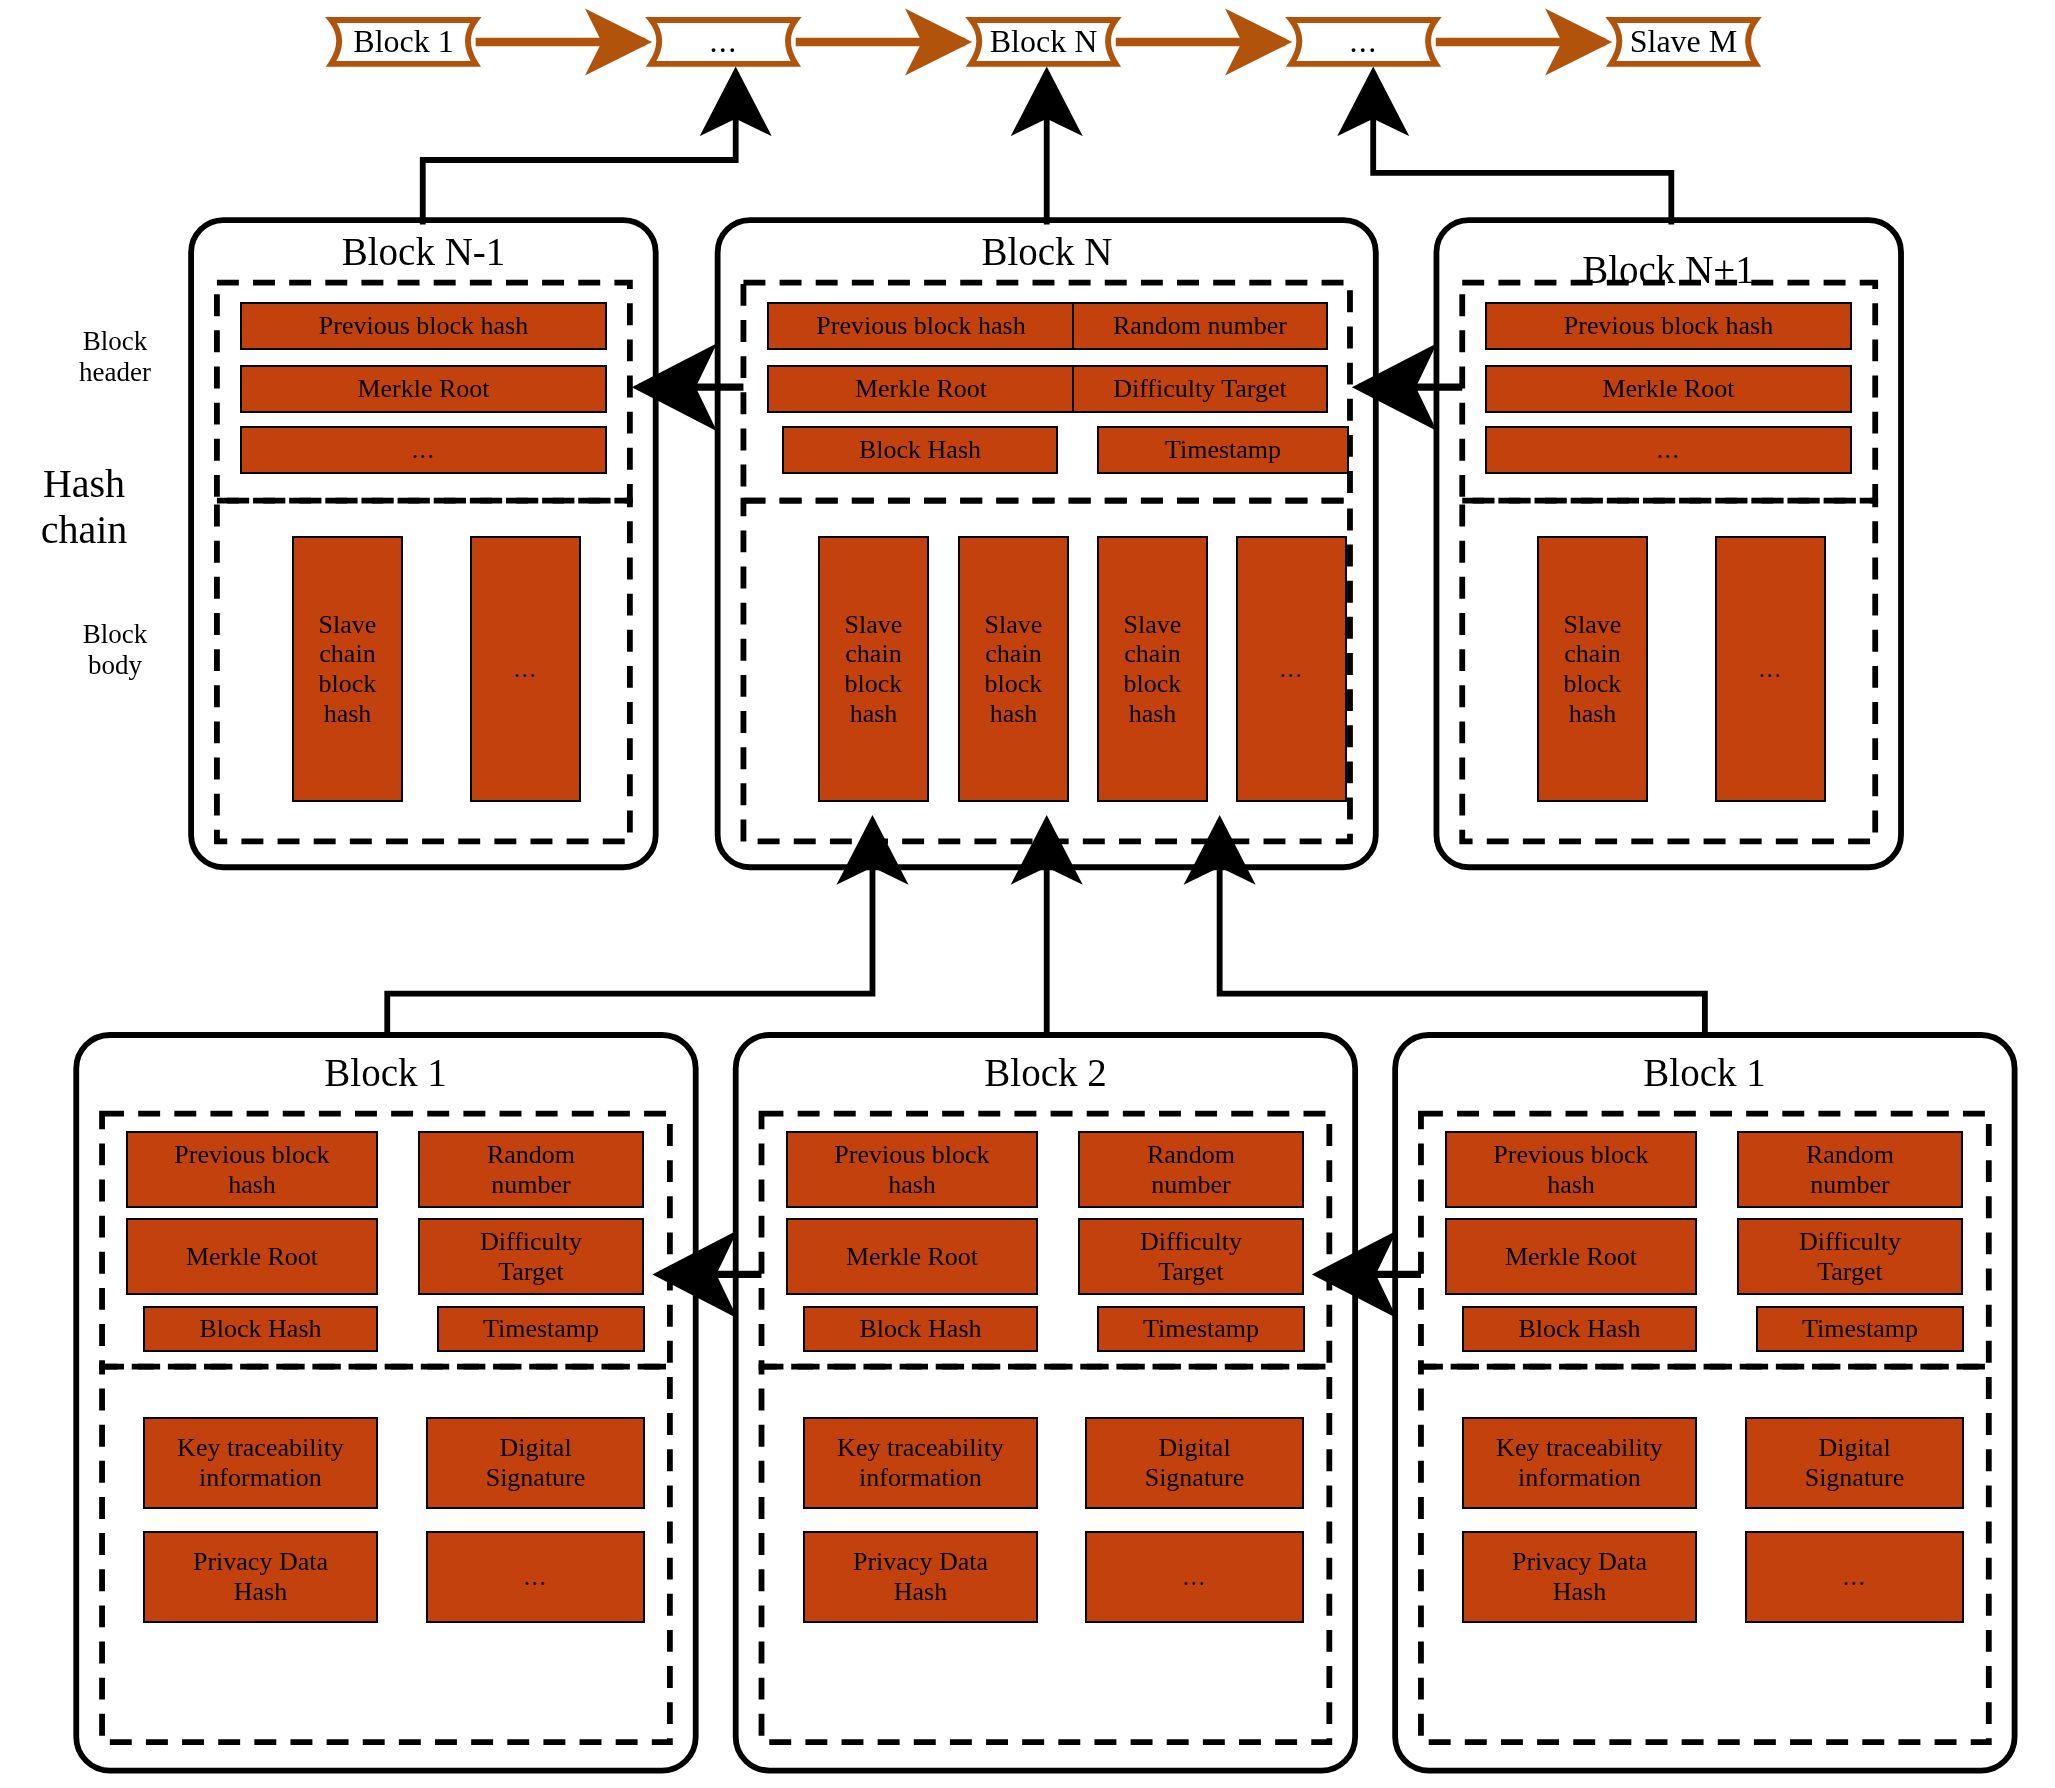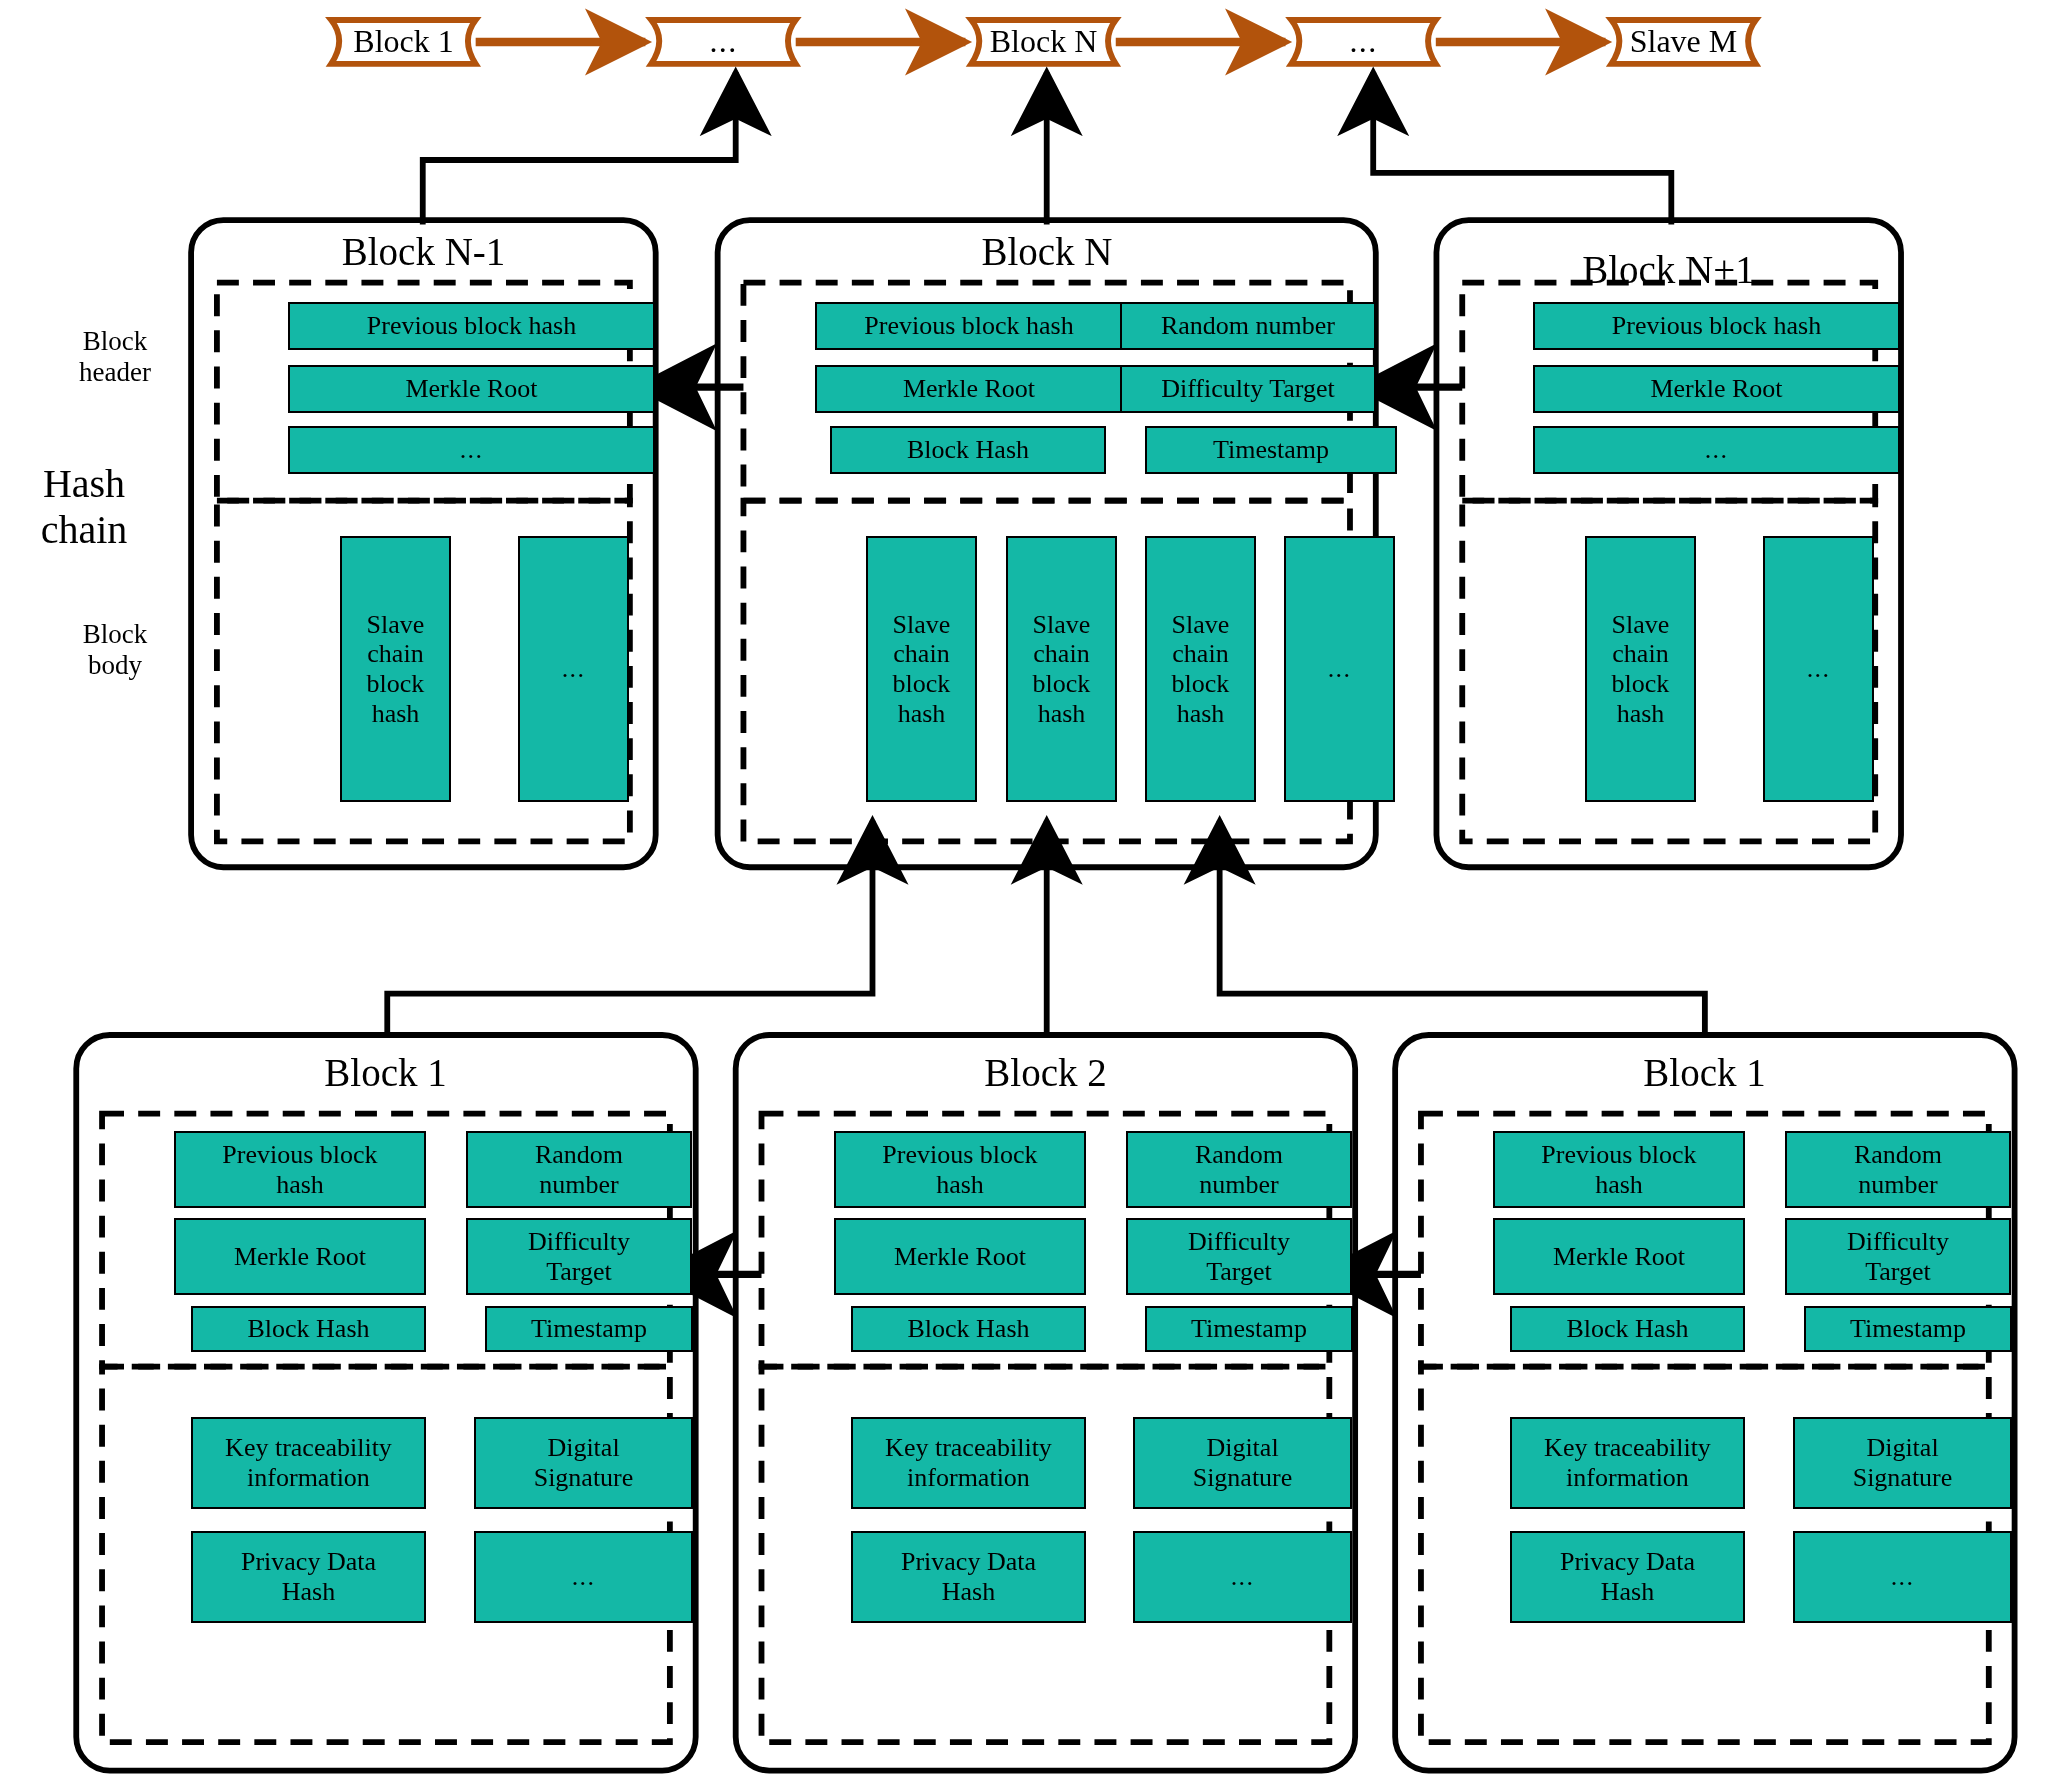--- a/index.html
+++ b/index.html
@@ -57,22 +57,21 @@
     position: absolute;
     border: 2.6px solid #000;
     box-sizing: border-box;
     display: flex;
     align-items: center;
     justify-content: center;
     text-align: center;
     font-size: 26px;
     line-height: 1.14;
     white-space: pre-line;
-    background: #14b8a6;
-    margin-left: 48px;
+    background: #c2410c;
   }
   .fieldbox.tall {
     font-size: 26px;
   }
   .dots {
     letter-spacing: 1.3px;
   }
 </style>
 </head>
 <body>

